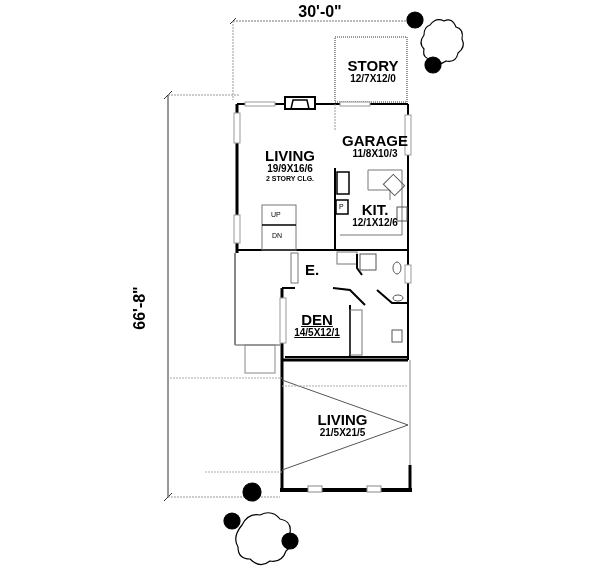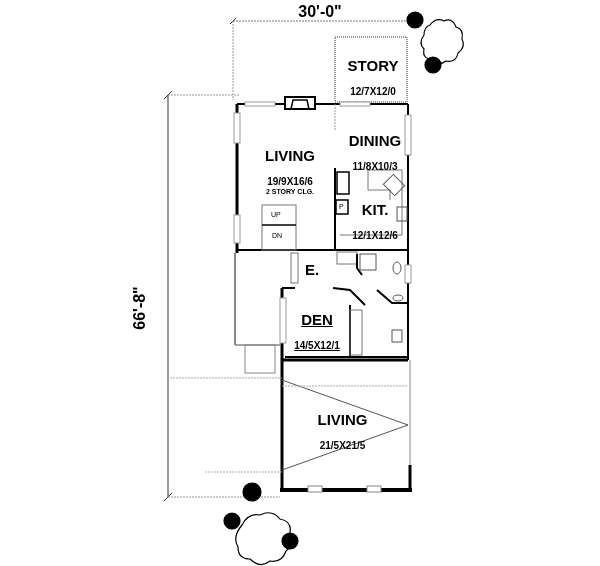--- a/index.html
+++ b/index.html
@@ -2,21 +2,21 @@
 <html><head>
 <meta charset="utf-8">
 <style>
   html, body { margin:0; padding:0; background:#ffffff; }
   body { width:600px; height:566px; position:relative; overflow:hidden;
          font-family: "Liberation Sans", sans-serif; }
   #plan { position:absolute; left:0; top:0; }
   .lbl { position:absolute; font-family:"Liberation Sans", sans-serif; font-weight:bold;
          color:#000; text-align:center; line-height:1; white-space:nowrap; }
   .room-name { font-size:15px; }
-  .room-dim { font-size:10px; margin-top:14px; }
+  .room-dim { font-size:10px; margin-top:1px; }
   .room-note { font-size:7px; margin-top:1px; }
   .dim-top { font-size:16px; }
   .dim-left { font-size:16px; transform:rotate(-90deg); transform-origin:center center; }
   .small { font-size:7px; font-weight:normal; }
 </style>
 </head>
 <body>
 
 <svg id="plan" width="600" height="566" viewBox="0 0 600 566" xmlns="http://www.w3.org/2000/svg">
 
@@ -126,21 +126,21 @@
 
 <div class="lbl dim-top" style="left:280px; top:4px; width:80px;">30'-0"</div>
 <div class="lbl dim-left" style="left:110px; top:300px; width:60px;">66'-8"</div>
 
 <div class="lbl" style="left:340px; top:58px; width:66px;">
   <div class="room-name">STORY</div>
   <div class="room-dim">12/7X12/0</div>
 </div>
 
 <div class="lbl" style="left:340px; top:133px; width:70px;">
-  <div class="room-name">DINING</div>
+  <div class="room-name">GARAGE</div>
   <div class="room-dim">11/8X10/3</div>
 </div>
 
 <div class="lbl" style="left:250px; top:148px; width:80px;text-align:center;">
   <div class="room-name">LIVING</div>
   <div class="room-dim">19/9X16/6</div>
   <div class="room-note">2 STORY CLG.</div>
 </div>
 
 <div class="lbl" style="left:345px; top:202px; width:60px;">

